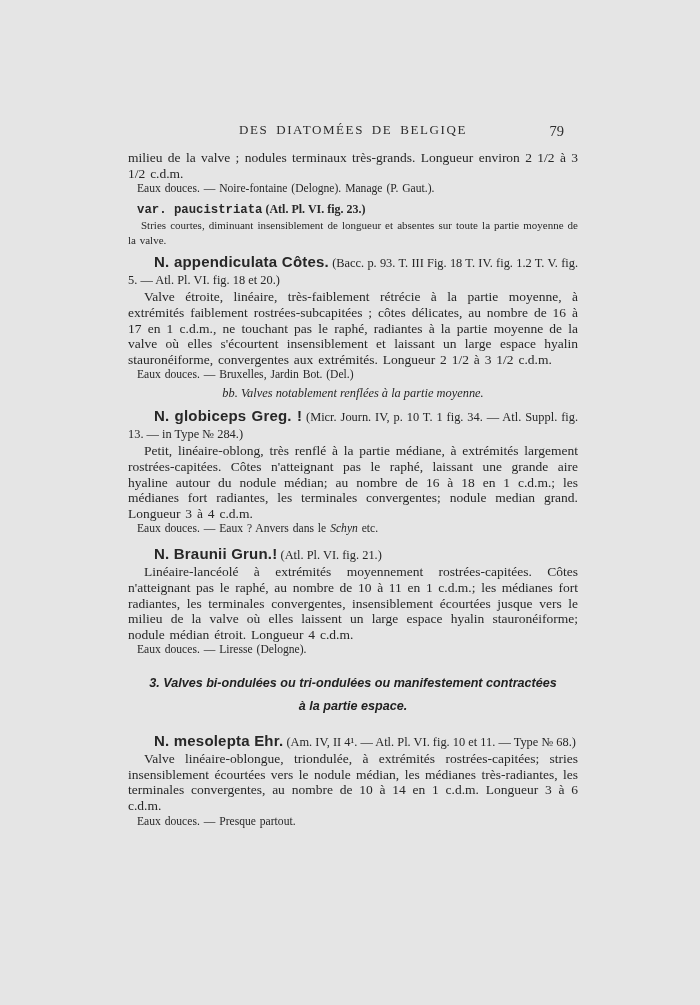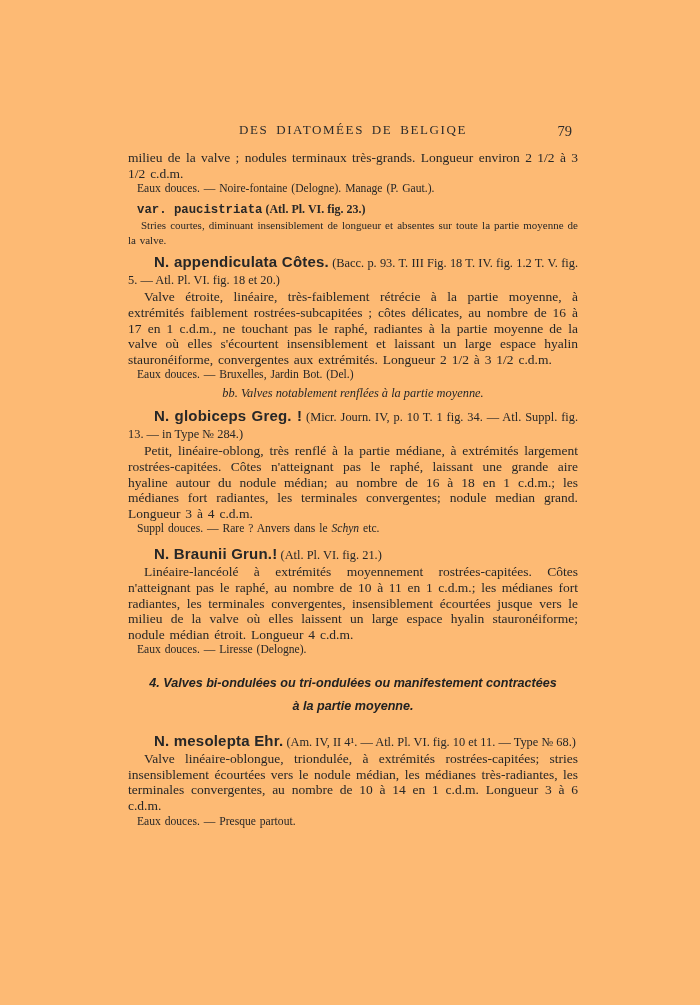--- a/index.html
+++ b/index.html
@@ -2,41 +2,41 @@
 <html><head>
 <meta charset="utf-8">
 <style>
   html, body { margin: 0; padding: 0; background: #ffffff; }
 
   .page {
     position: relative;
     width: 700px;
     height: 1005px;
     box-sizing: border-box;
-    background: #fdba74;
+    background: #e5e5e5;
     color: #272727;
     font-family: "Liberation Serif", "DejaVu Serif", serif;
     padding: 122px 122px 0 128px;
     overflow: hidden;
   }
 
   
   .running-head {
     position: relative;
     height: 16px;
     margin-bottom: 12px;
     text-align: center;
     font-size: 13px;
     letter-spacing: 1.6px;
     word-spacing: 3px;
     color: #2c2c2c;
   }
   .page-number {
     position: absolute;
-    right: 6px;
+    right: 14px;
     top: 1px;
     font-size: 14.5px;
     letter-spacing: 0;
     word-spacing: 0;
   }
 
   
   .body-par {
     margin: 0;
     font-size: 13.5px;
@@ -148,32 +148,32 @@
   <p class="body-par indent">Valve étroite, linéaire, très-faiblement rétrécie à la partie moyenne, à extrémités faiblement rostrées-subcapitées ; côtes délicates, au nombre de 16 à 17 en 1 c.d.m., ne touchant pas le raphé, radiantes à la partie moyenne de la valve où elles s'écourtent insensiblement et laissant un large espace hyalin stauronéiforme, convergentes aux extrémités. Longueur 2 1/2 à 3 1/2 c.d.m.</p>
   <p class="habitat">Eaux douces. — Bruxelles, Jardin Bot. (Del.)</p>
 
   <p class="subsection">bb. Valves notablement renflées à la partie moyenne.</p>
 
   <p class="species-head">
     <span class="species-name">N. globiceps Greg. !</span>
     <span class="species-cite">(Micr. Journ. IV, p. 10 T. 1 fig. 34. — Atl. Suppl. fig. 13. — in Type № 284.)</span>
   </p>
   <p class="body-par indent">Petit, linéaire-oblong, très renflé à la partie médiane, à extrémités largement rostrées-capitées. Côtes n'atteignant pas le raphé, laissant une grande aire hyaline autour du nodule médian; au nombre de 16 à 18 en 1 c.d.m.; les médianes fort radiantes, les terminales convergentes; nodule median grand. Longueur 3 à 4 c.d.m.</p>
-  <p class="habitat"><span>Suppl douces. — Rare ? Anvers dans le </span><span class="it">Schyn</span><span> etc.</span></p>
+  <p class="habitat"><span>Eaux douces. — Eaux ? Anvers dans le </span><span class="it">Schyn</span><span> etc.</span></p>
 
   <p class="species-head mt-md">
     <span class="species-name">N. Braunii Grun.!</span>
     <span class="species-cite">(Atl. Pl. VI. fig. 21.)</span>
   </p>
   <p class="body-par indent">Linéaire-lancéolé à extrémités moyennement rostrées-capitées. Côtes n'atteignant pas le raphé, au nombre de 10 à 11 en 1 c.d.m.; les médianes fort radiantes, les terminales convergentes, insensiblement écourtées jusque vers le milieu de la valve où elles laissent un large espace hyalin stauronéiforme; nodule médian étroit. Longueur 4 c.d.m.</p>
   <p class="habitat">Eaux douces. — Liresse (Delogne).</p>
 
   <p class="section-head">
-    <span class="line">4. Valves bi-ondulées ou tri-ondulées ou manifestement contractées</span><br>
-    <span class="line">à la partie moyenne.</span>
+    <span class="line">3. Valves bi-ondulées ou tri-ondulées ou manifestement contractées</span><br>
+    <span class="line">à la partie espace.</span>
   </p>
 
   <p class="species-head mt-lg">
     <span class="species-name">N. mesolepta Ehr.</span>
     <span class="species-cite">(Am. IV, II 4¹. — Atl. Pl. VI. fig. 10 et 11. — Type № 68.)</span>
   </p>
   <p class="body-par indent">Valve linéaire-oblongue, triondulée, à extrémités rostrées-capitées; stries insensiblement écourtées vers le nodule médian, les médianes très-radiantes, les terminales convergentes, au nombre de 10 à 14 en 1 c.d.m. Longueur 3 à 6 c.d.m.</p>
   <p class="habitat">Eaux douces. — Presque partout.</p>
 
 </div>

